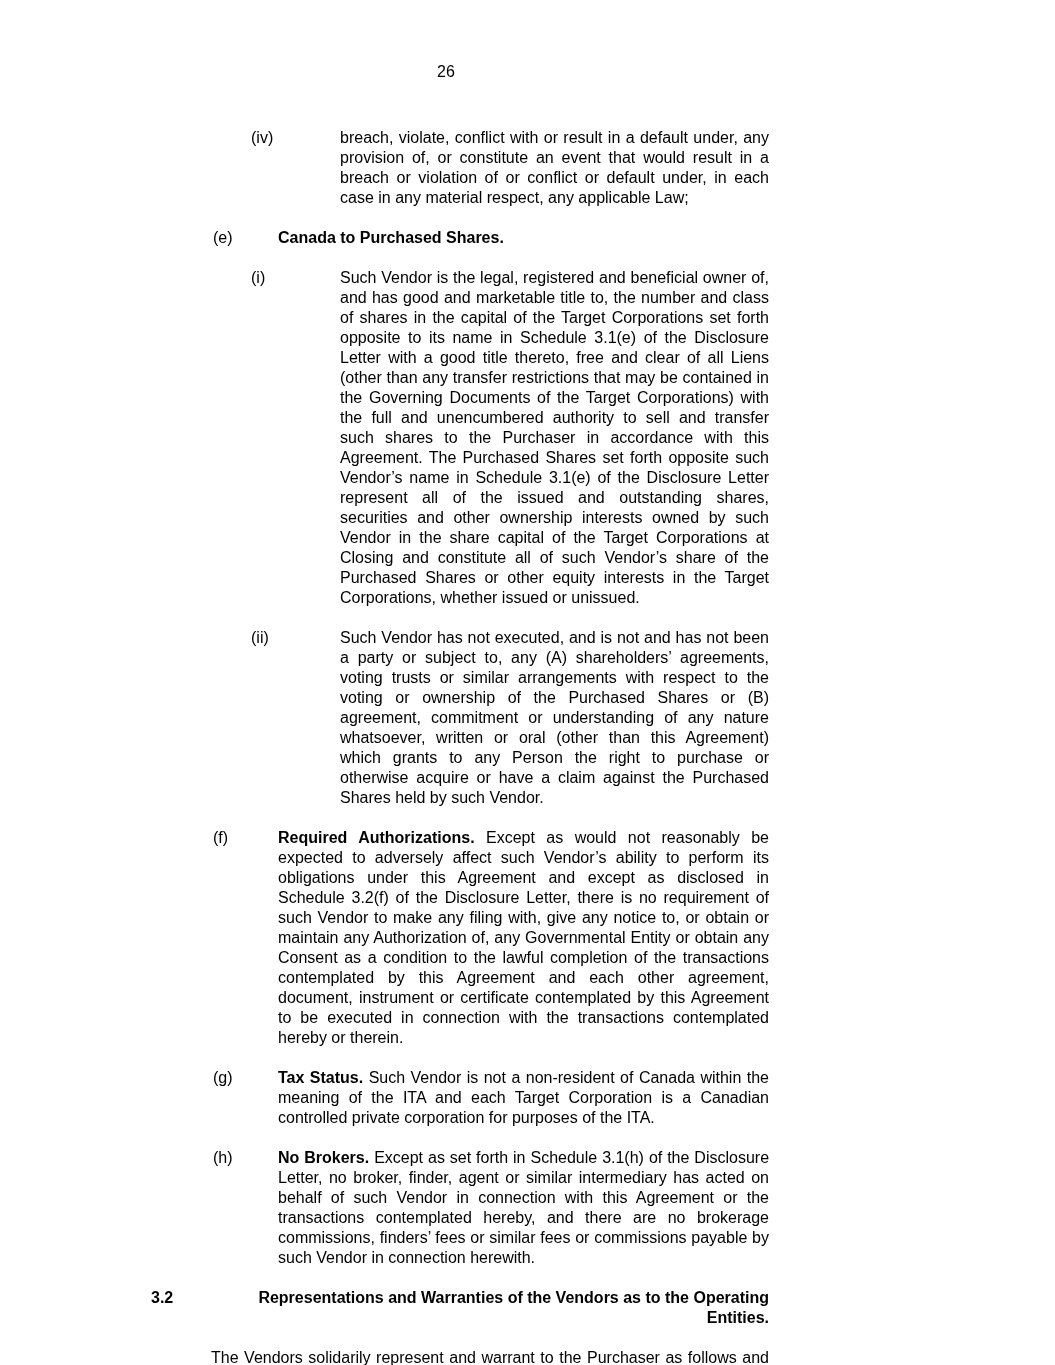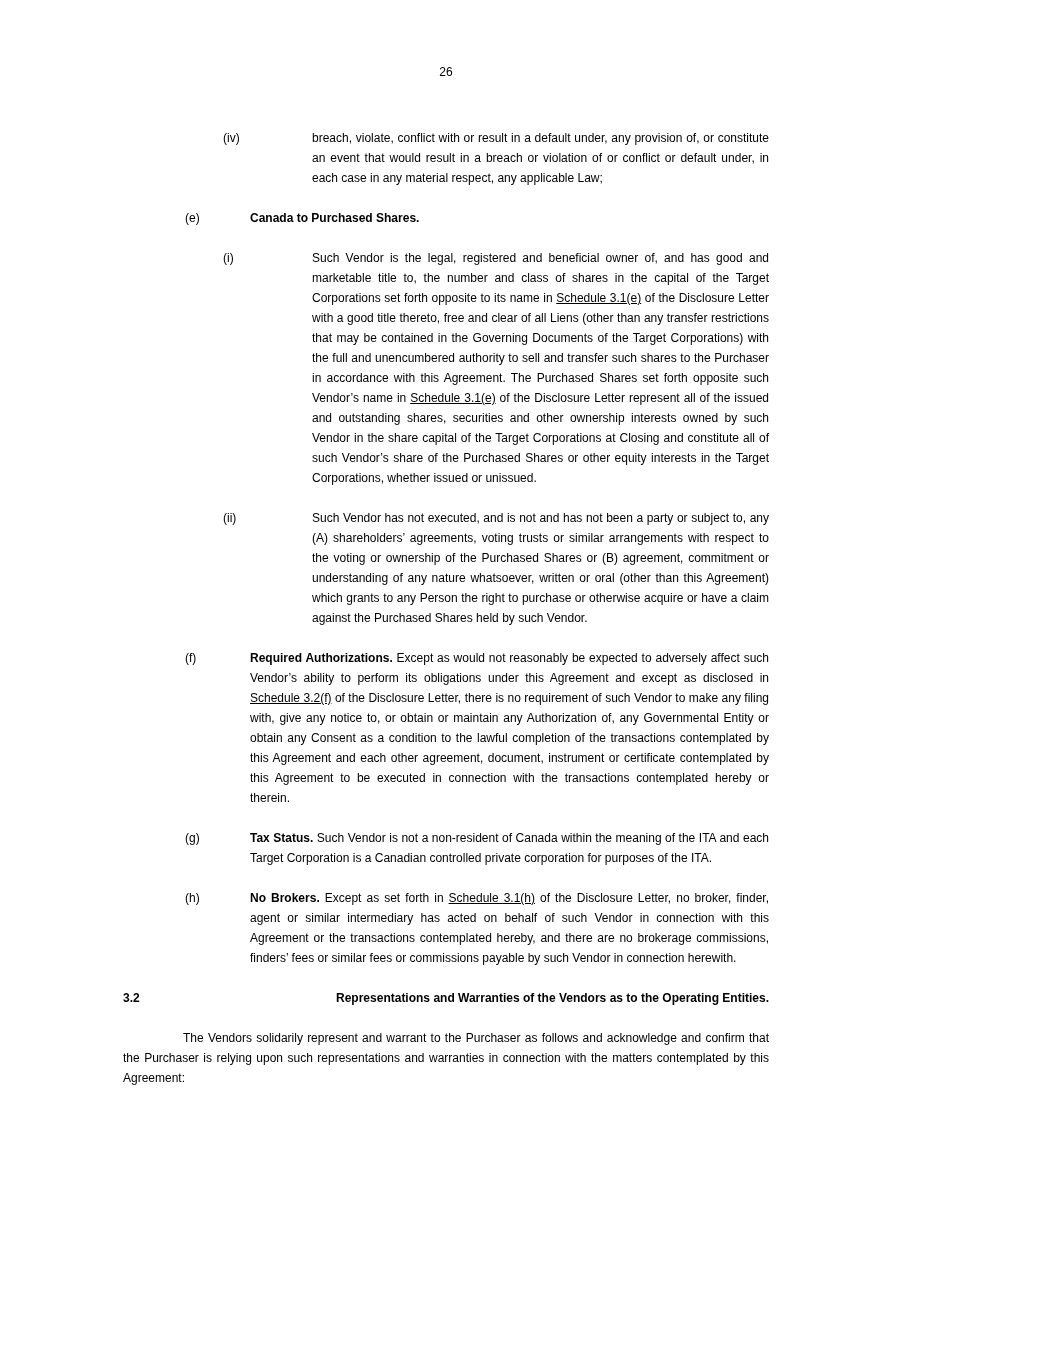--- a/index.html
+++ b/index.html
@@ -9,49 +9,50 @@
     height: 1365px;
     font-family: "Liberation Sans", "DejaVu Sans", sans-serif;
     color: #000000;
     overflow: hidden;
   }
   .page {
     width: 863px;
     height: 1365px;
     background: #ffffff;
     padding: 62px 94px 0 123px;
-    font-size: 12px;
+    font-size: 16px;
     line-height: 20px;
   }
   .page-number {
     text-align: center;
   }
   .block {
     position: relative;
     margin-top: 20px;
     text-align: justify;
+    margin-left: 28px;
   }
   .block.first-block {
     margin-top: 46px;
   }
   
   .item-l1 { padding-left: 127px; }
   .item-l1 > .label { position: absolute; left: 62px; top: 0; }
   
   .item-l2 { padding-left: 189px; }
   .item-l2 > .label { position: absolute; left: 100px; top: 0; }
   
   .para-l1 { padding-left: 127px; }
   
   .section-heading { padding-left: 60px; font-weight: bold; text-align: right; }
   .section-heading > .label { position: absolute; left: 0; top: 0; }
   
   .body-para { text-indent: 60px; }
   .seg-bold { font-weight: bold; }
-  .seg-underline { text-decoration: underline; }
+  .seg-underline { }
 </style>
 </head>
 <body>
 
 <div class="page">
 
   <div class="page-number">26</div>
 
   <div class="block item-l2 first-block">
     <span class="label">(iv)</span>

